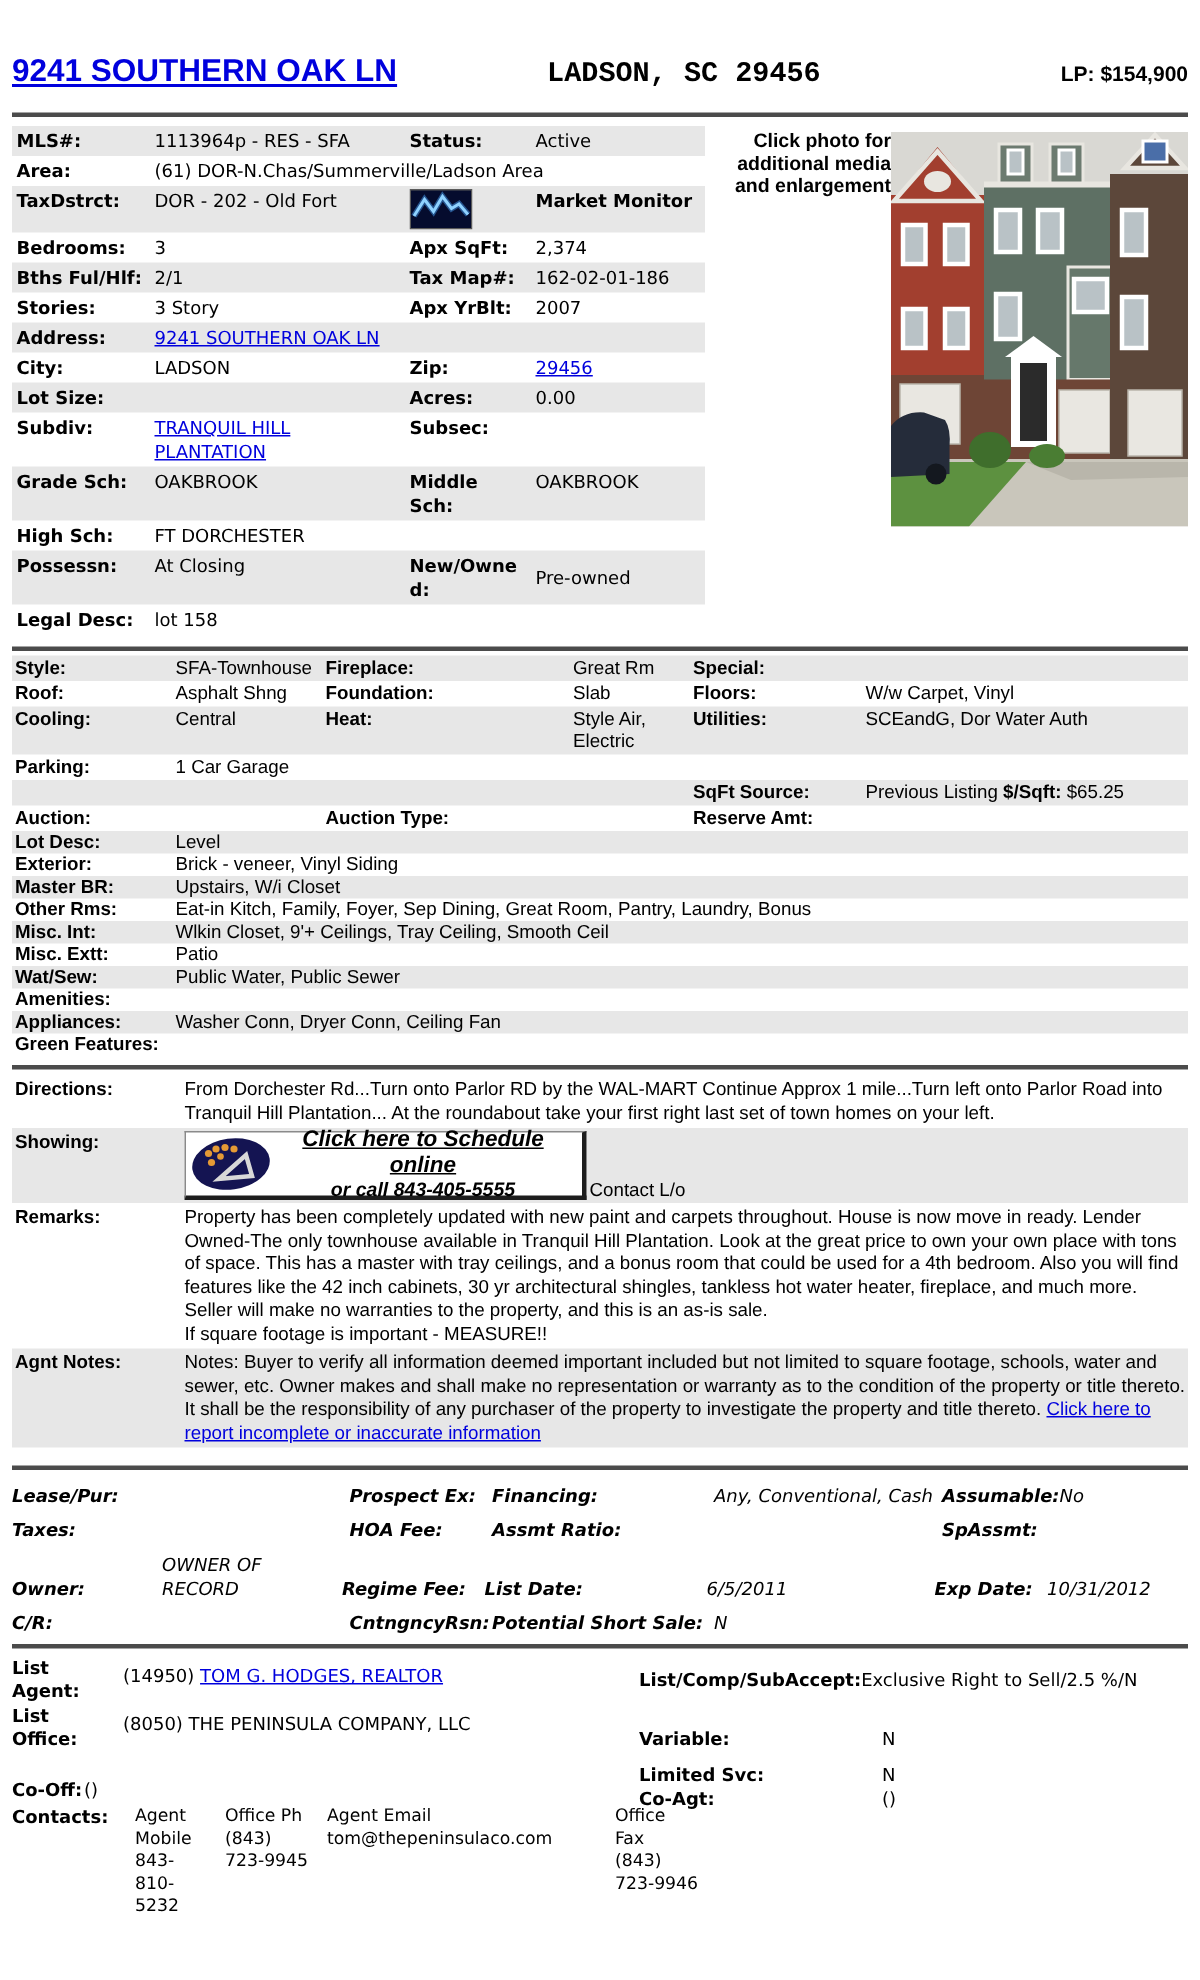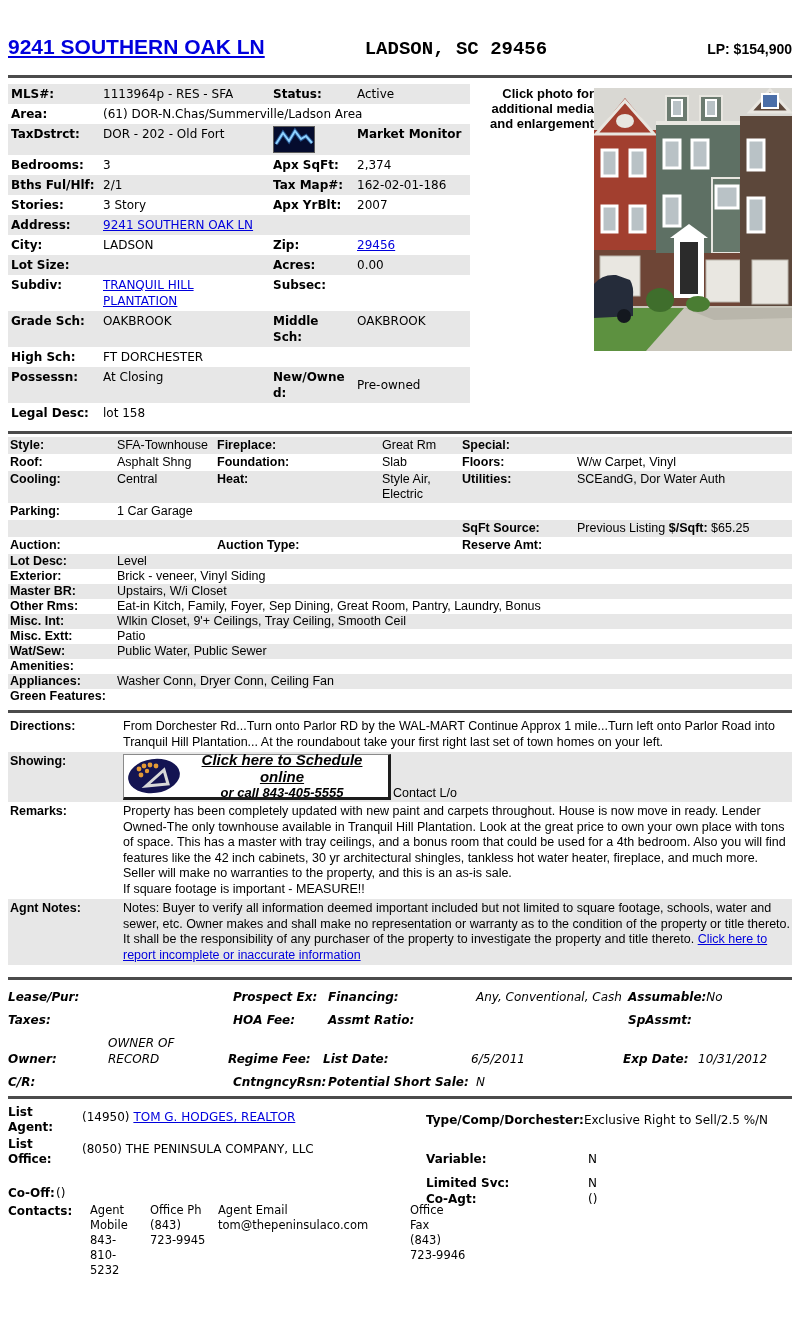--- a/index.html
+++ b/index.html
@@ -475,21 +475,21 @@
           </div>
           <div class="ct4">
             <div>Office Fax</div>
             <div>(843) 723-9946</div>
           </div>
         </div>
       </div>
     </div>
     <div class="agent-right">
       <div class="rrow" style="margin-top:8px">
-        <div><span class="inline-b">Type/Comp/Dorchester:</span><span>Exclusive Right to Sell/2.5 %/N</span></div>
+        <div><span class="inline-b">List/Comp/SubAccept:</span><span>Exclusive Right to Sell/2.5 %/N</span></div>
       </div>
       <div class="rrow" style="margin-top:24px">
         <div class="r-lbl">Variable:</div>
         <div class="r-val">N</div>
       </div>
       <div class="rrow" style="margin-top:8px">
         <div class="r-lbl">Limited Svc:</div>
         <div class="r-val">N</div>
       </div>
       <div class="rrow">

